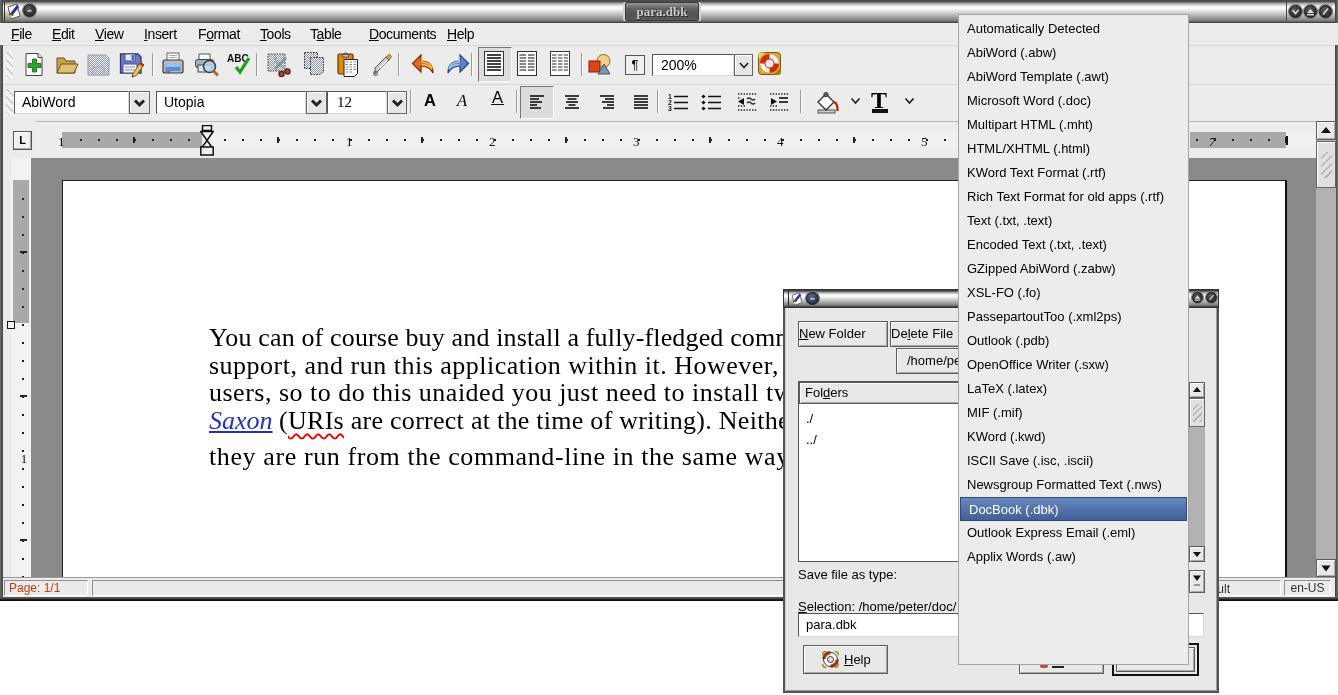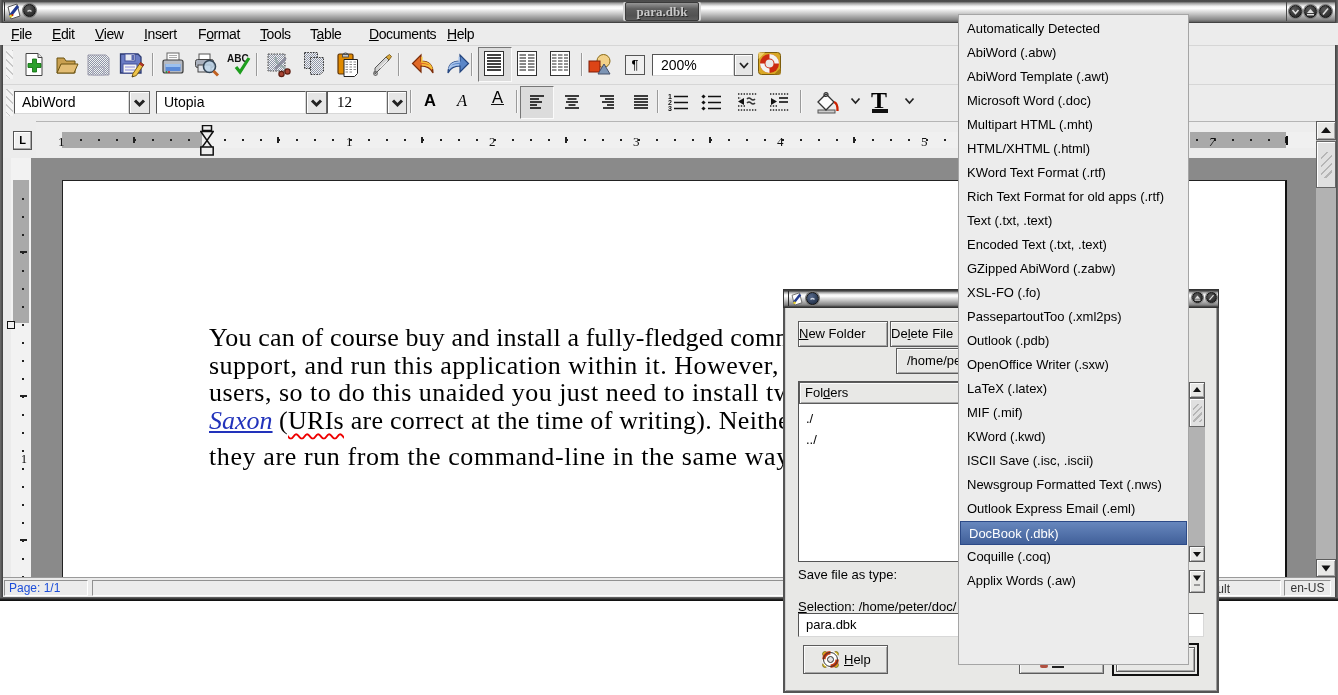--- a/index.html
+++ b/index.html
@@ -522,21 +522,21 @@
 <div class="a" style="left:1316px;top:141px;width:20px;height:47px;background:#e0e0e0;border:1px solid #666;box-shadow:inset 1px 1px 0 #fff;overflow:hidden">
     <div class="a" style="left:4px;top:10px;width:11px;height:26px;background:repeating-linear-gradient(135deg,transparent 0 4px,#b5b5b5 4px 5.5px)"></div>
   </div>
 <div class="a btn" style="left:1316px;top:559px;width:20px;height:18px">
     <svg width="18" height="16" viewBox="0 0 18 16">
       <polygon points="9,11.5 13.5,5.5 4.5,5.5" fill="#111"></polygon>
     </svg>
   </div>
 
 <div class="a" style="left:3px;top:577px;width:1332px;height:20px;background:#ebebeb;border-top:1px solid #9a9a9a"></div>
-<div class="a" style="left:4px;top:580px;width:84px;height:16px;border:1px solid #909090;border-bottom-color:#fff;border-right-color:#fff;line-height:14px;padding-left:4px;font-size:12px;color:#1d4ed8">Page: 1/1</div>
+<div class="a" style="left:4px;top:580px;width:84px;height:16px;border:1px solid #909090;border-bottom-color:#fff;border-right-color:#fff;line-height:14px;padding-left:4px;font-size:12px;color:#c2410c">Page: 1/1</div>
 <div class="a" style="left:92px;top:580px;width:1189px;height:16px;border:1px solid #909090;border-bottom-color:#fff;border-right-color:#fff">
     <span class="a" style="left:1099px;top:1px;font-size:12px;color:#333">Default</span>
   </div>
 <div class="a" style="left:1284px;top:580px;width:47px;height:16px;border:1px solid #909090;border-bottom-color:#fff;border-right-color:#fff;text-align:center;line-height:14px;font-size:12px;color:#333">en-US</div>
 
 <div class="a" style="left:783px;top:289px;width:436px;height:404px;background:#e8e8e6;border:2px solid #555;border-top:none;box-shadow:inset 1px 0 0 #cfcfcf,inset -1px 0 0 #9a9a9a,inset 0 -1px 0 #9a9a9a">
 </div>
 <div class="a tbar" style="left:783px;top:289px;width:436px;height:19px;border:1px solid #333"></div>
 <div class="a" style="left:788px;top:291px;width:1px;height:15px;background:#2a2a2a"></div>
 <div class="a" style="left:790px;top:292px;width:14px;height:14px">
@@ -640,17 +640,16 @@
 <div class="mi">GZipped AbiWord (.zabw)</div>
 <div class="mi">XSL-FO (.fo)</div>
 <div class="mi">PassepartoutToo (.xml2ps)</div>
 <div class="mi">Outlook (.pdb)</div>
 <div class="mi">OpenOffice Writer (.sxw)</div>
 <div class="mi">LaTeX (.latex)</div>
 <div class="mi">MIF (.mif)</div>
 <div class="mi">KWord (.kwd)</div>
 <div class="mi">ISCII Save (.isc, .iscii)</div>
 <div class="mi">Newsgroup Formatted Text (.nws)</div>
+<div class="mi sel" style="background:linear-gradient(180deg,#6787bd,#41609a);border:1px solid #2c4a87;color:#fff;margin:0 1px">DocBook (.dbk)</div>
 <div class="mi">Outlook Express Email (.eml)</div>
-<div class="mi sel" style="background:linear-gradient(180deg,#6787bd,#41609a);border:1px solid #2c4a87;color:#fff;margin:0 1px">DocBook (.dbk)</div>
-<div class="mi">Coquille (.coq)</div>
 <div class="mi">Applix Words (.aw)</div>
 </div>
 
 </body></html>

